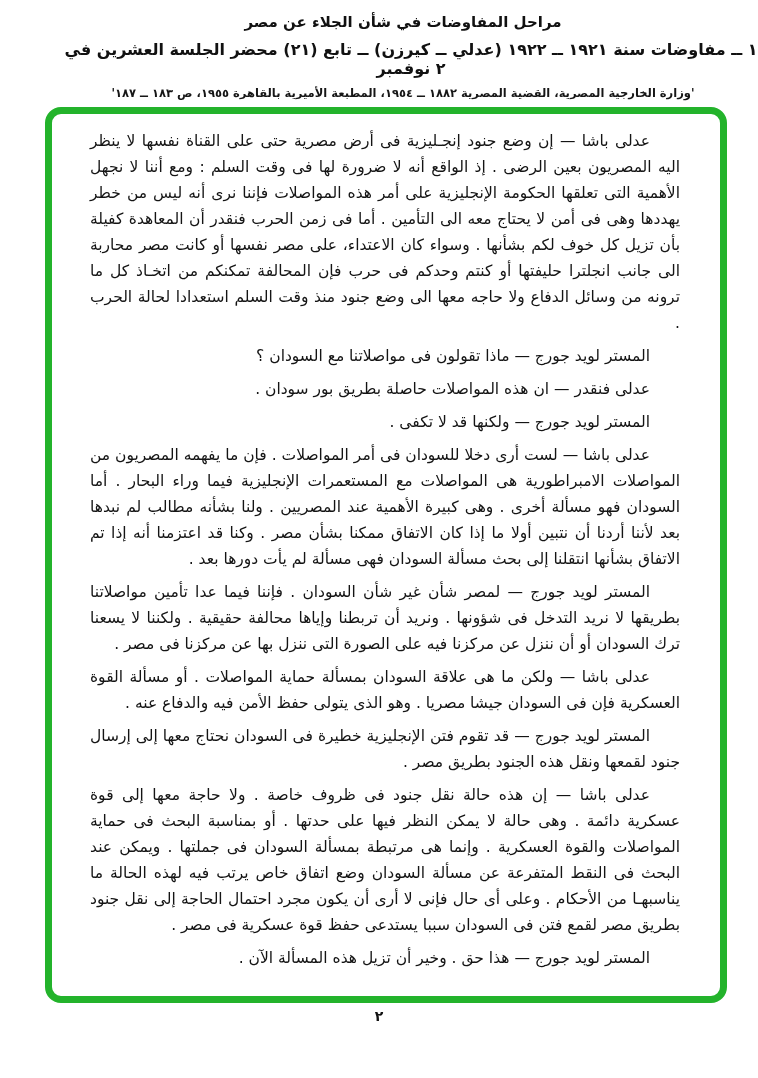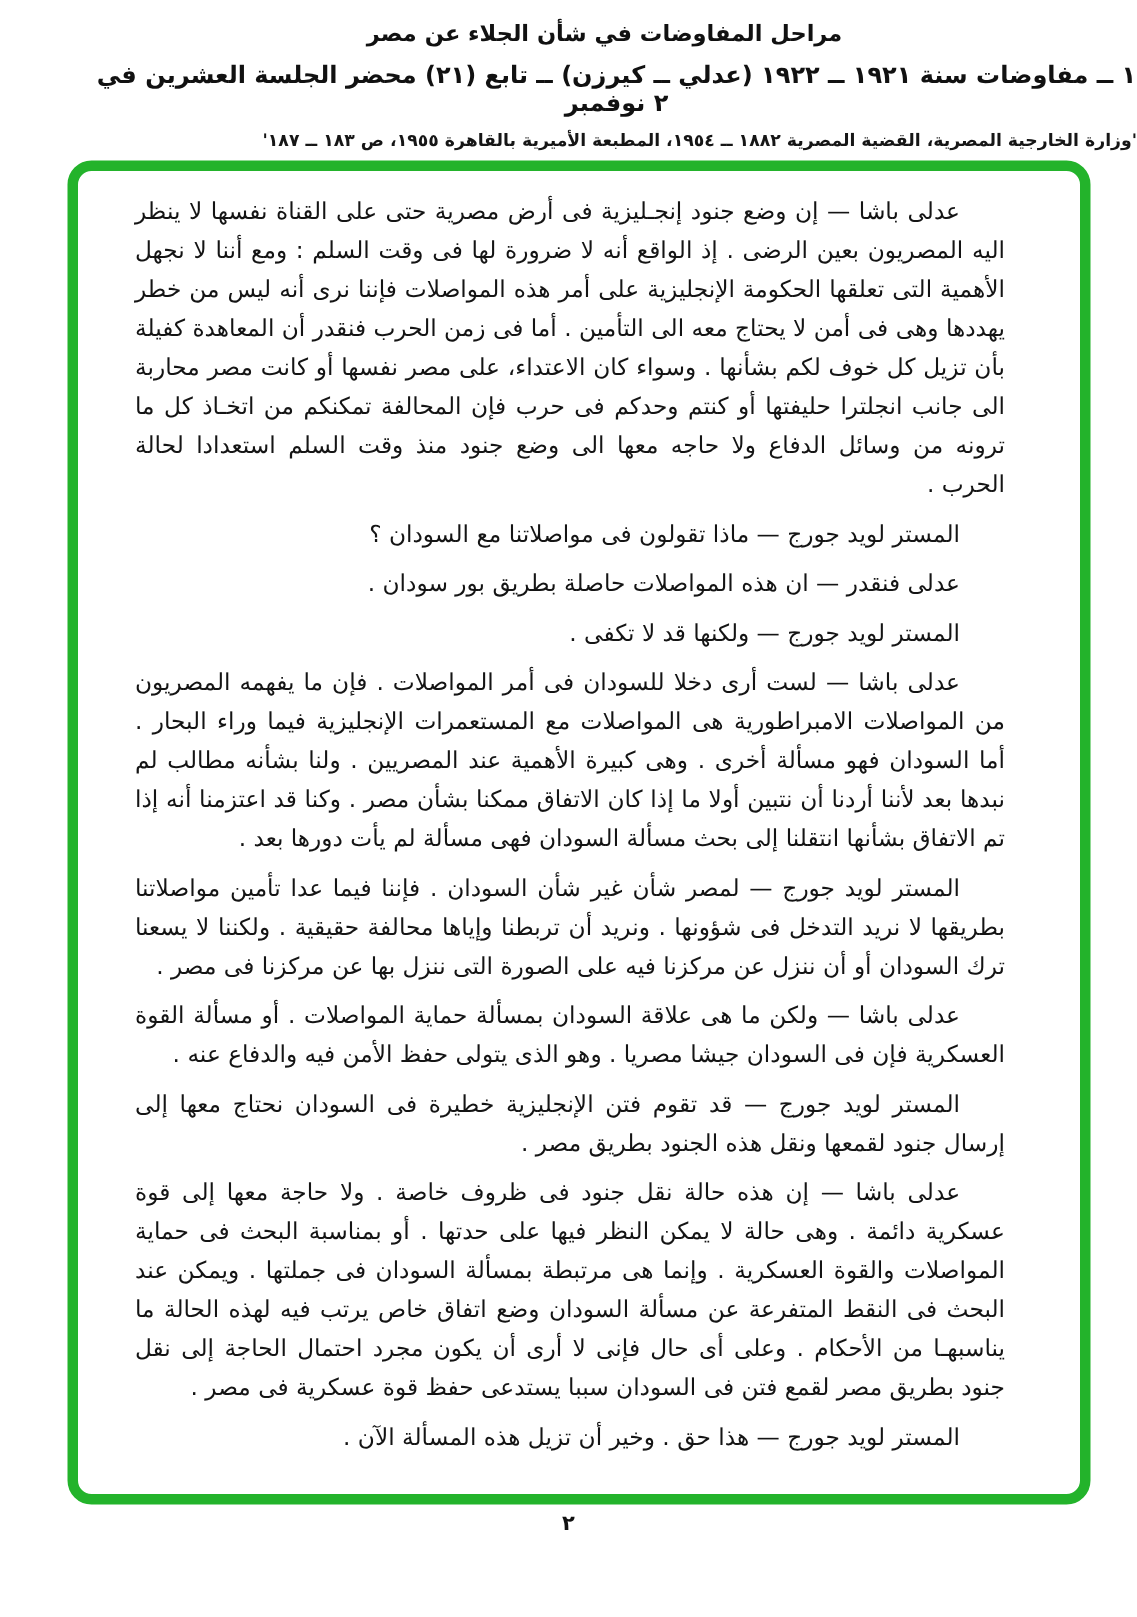--- a/index.html
+++ b/index.html
@@ -26,37 +26,36 @@
   .doc-subtitle{
     font-size:16px;
     font-weight:bold;
     margin:0 0 8px 16px;
   }
   .doc-source{
     font-size:11.5px;
     font-weight:bold;
     margin:0;
     color:#161616;
-    text-align:right;
   }
   .highlight-box{
     position:absolute;
     left:45px;
     top:107px;
     width:682px;
     height:896px;
     box-sizing:border-box;
     border:7px solid #23b32b;
     border-radius:16px;
     background:#ffffff;
   }
   .dialogue{
     box-sizing:border-box;
     width:100%;height:100%;
-    padding:14px 50px 8px 38px;
+    padding:14px 40px 8px 38px;
     direction:rtl;
     overflow:hidden;
   }
   .dialogue p{
     margin:0 0 7px 0;
     font-size:15.5px;
     line-height:26px;
     text-align:justify;
     text-indent:30px;
     color:#141414;

